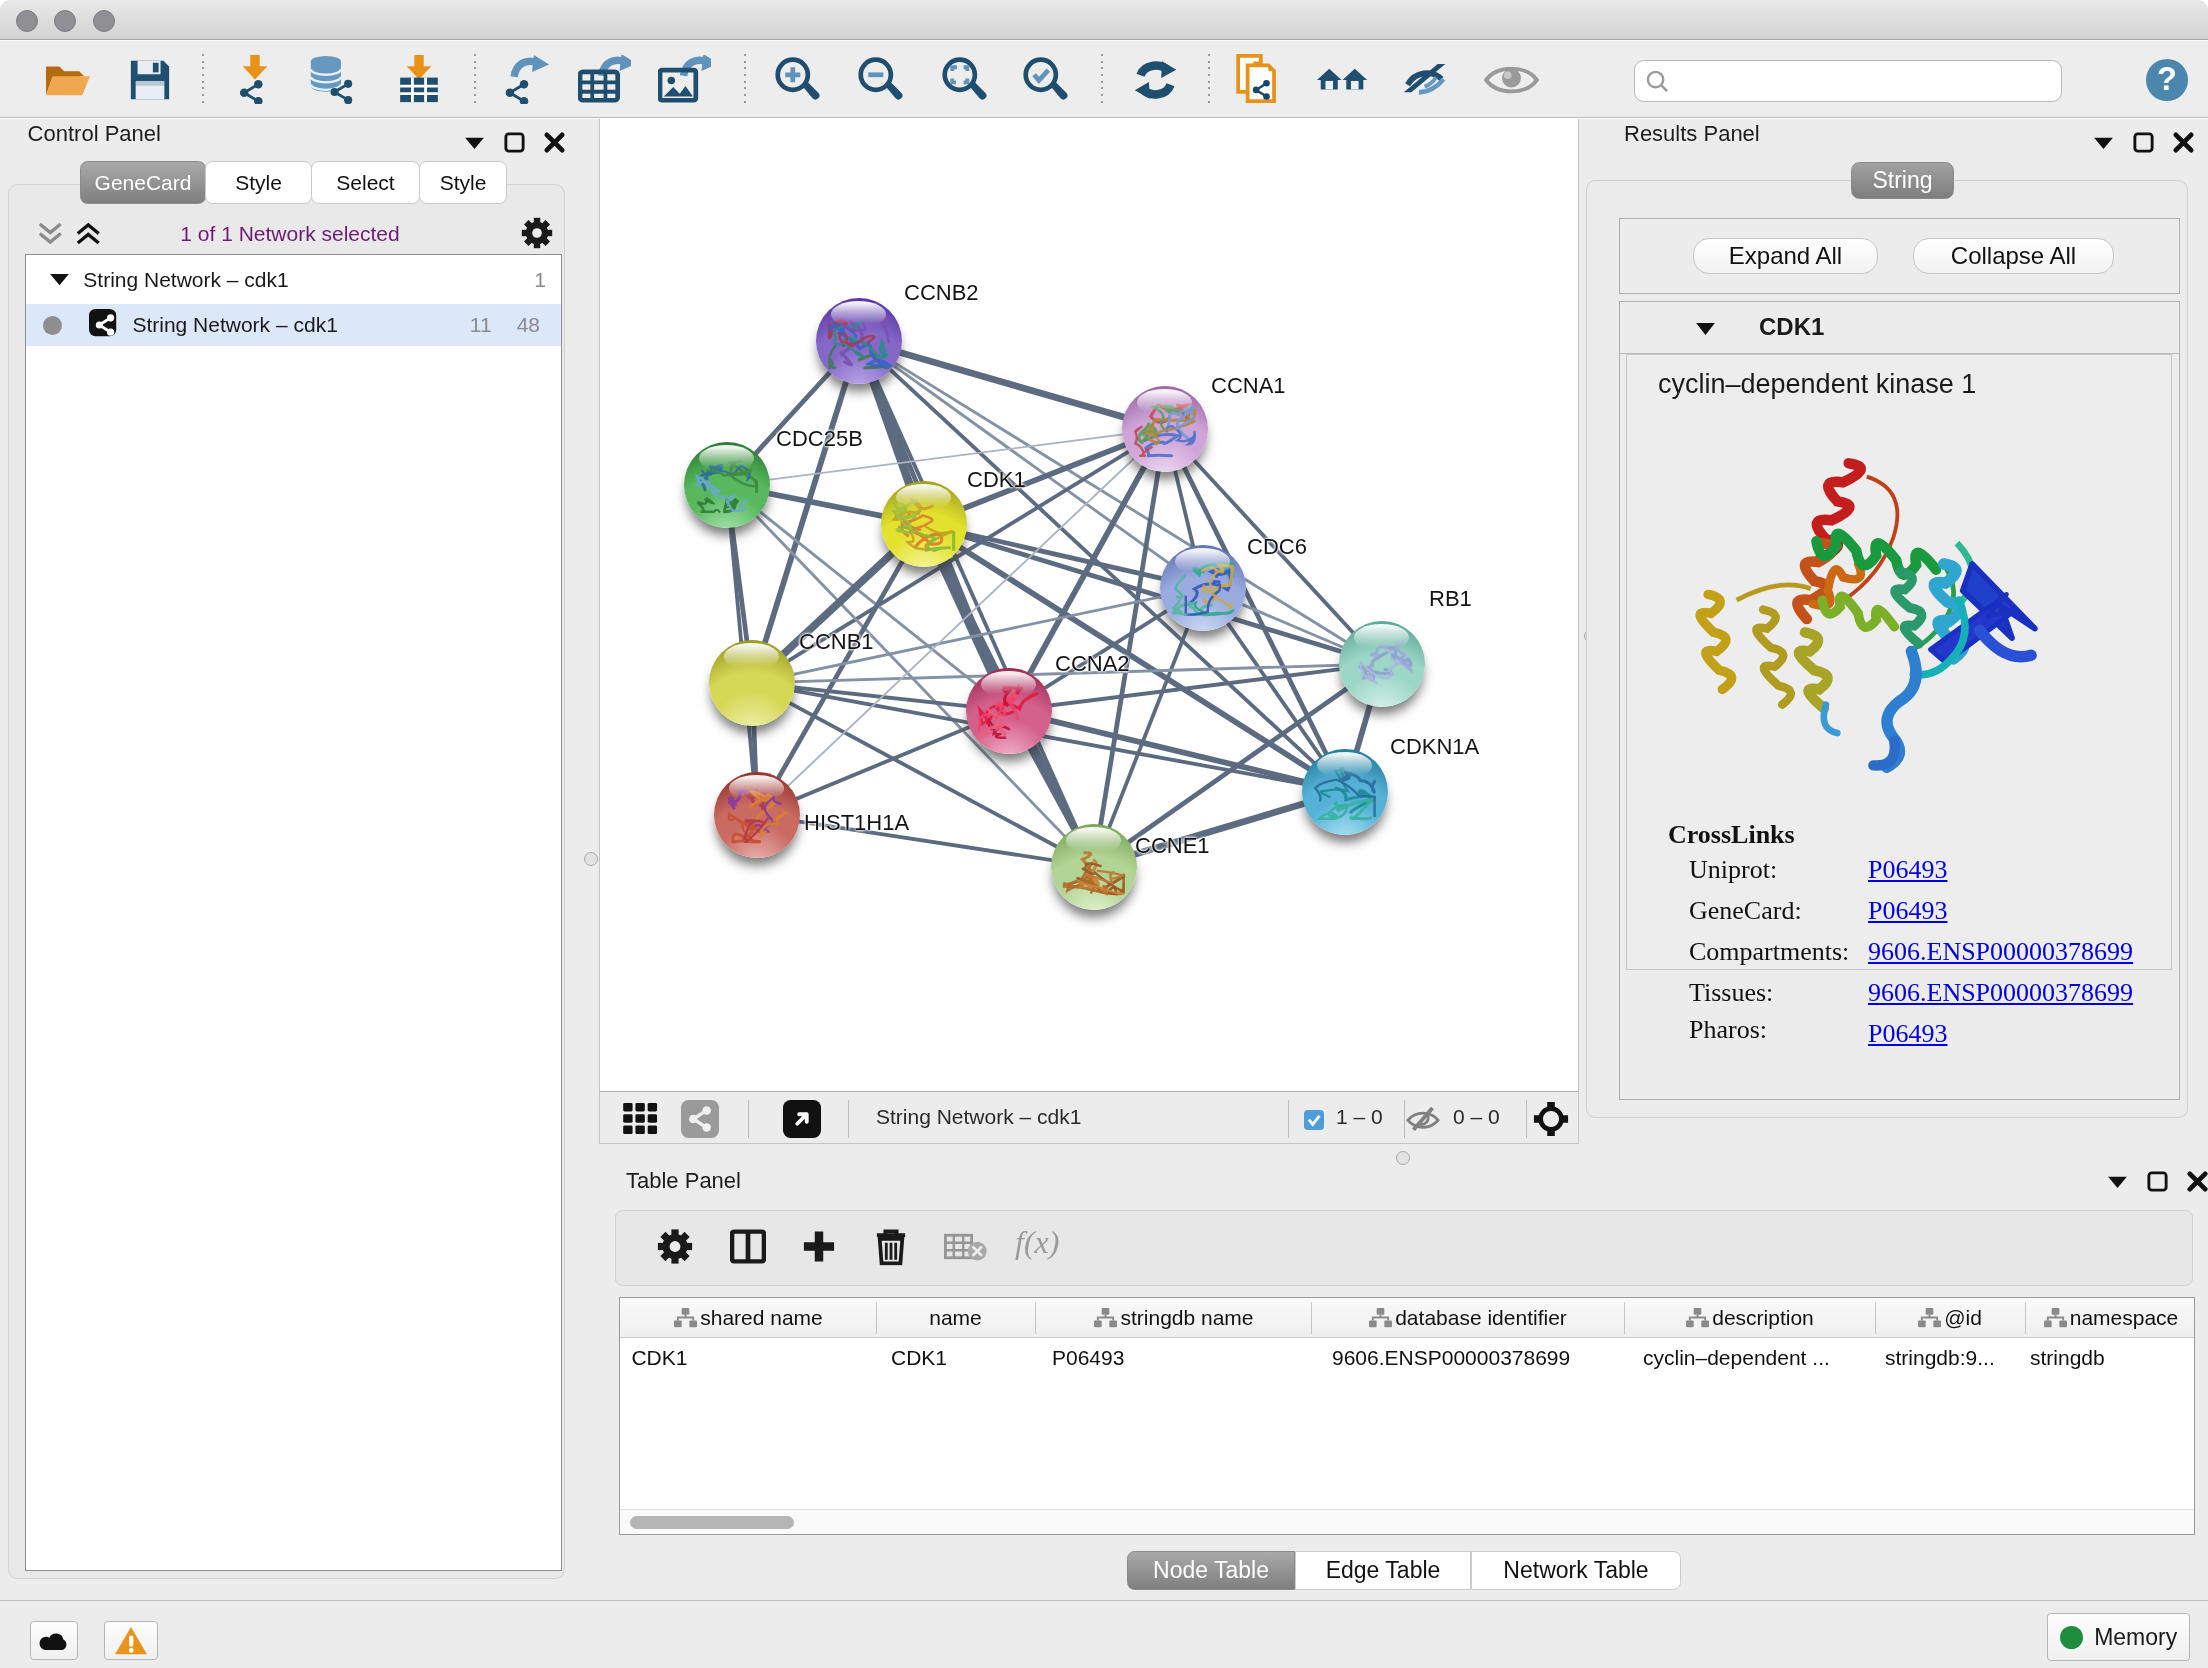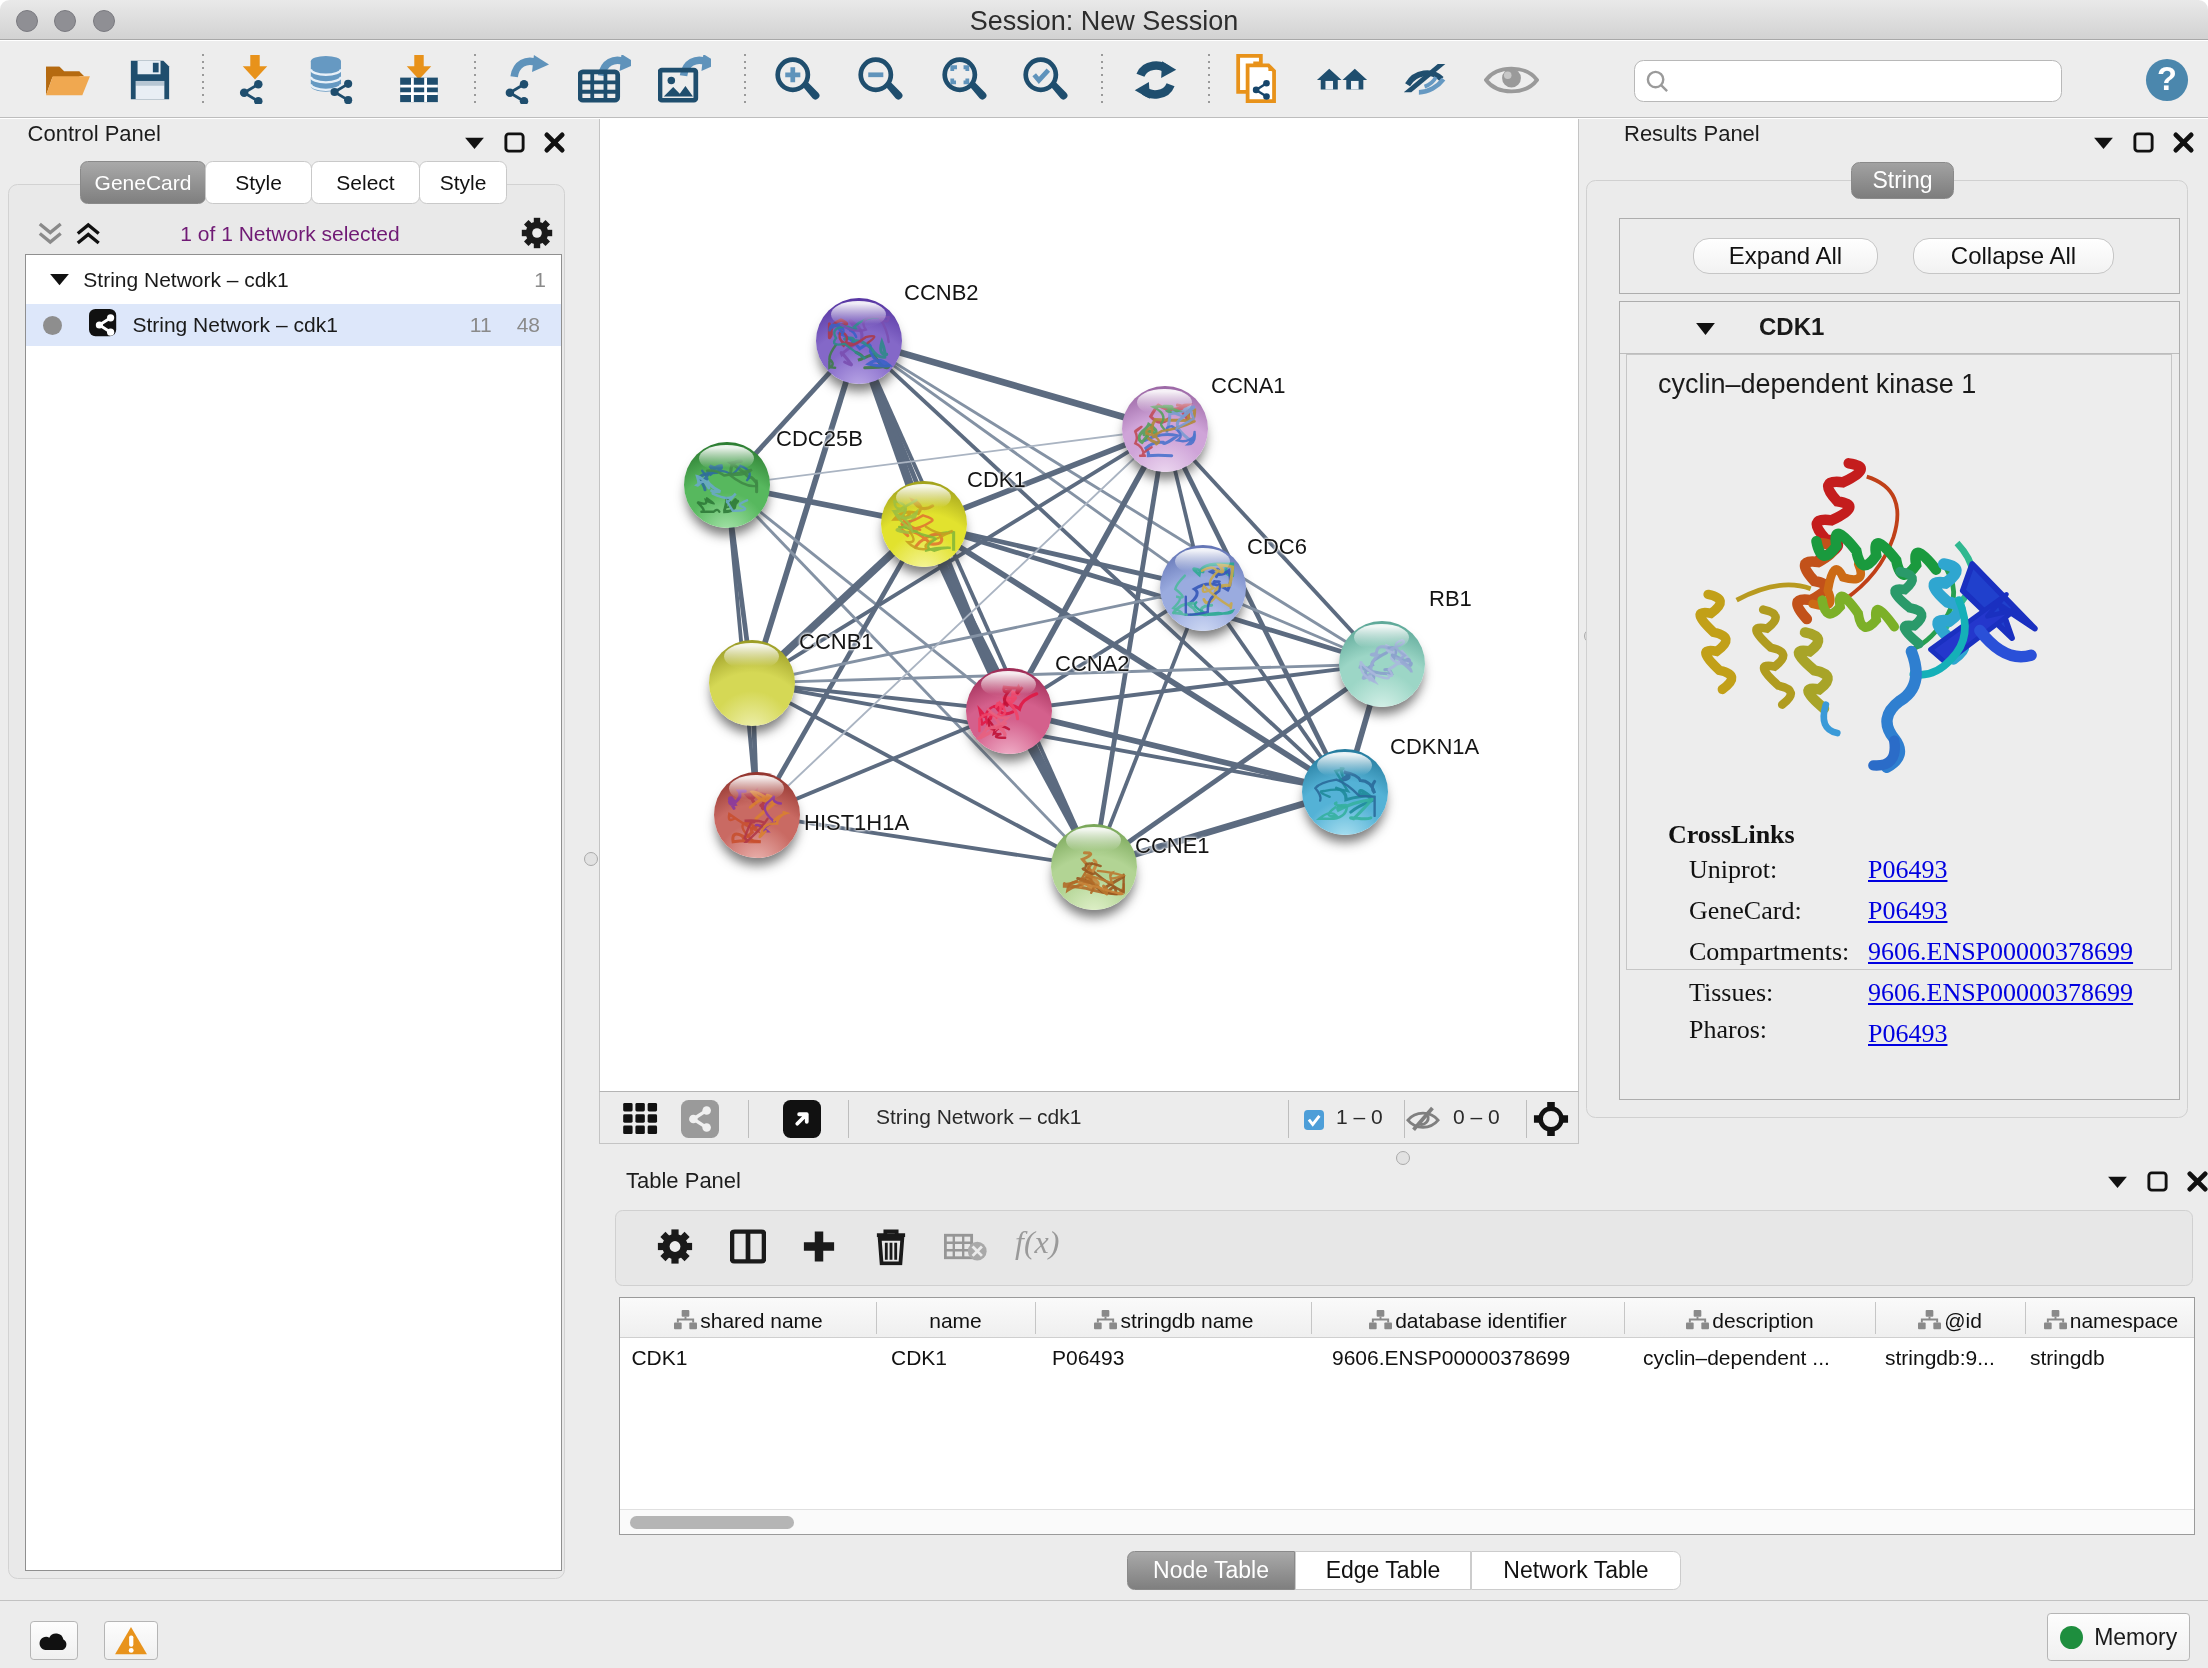--- a/index.html
+++ b/index.html
@@ -53,38 +53,37 @@
 #rp-inner{left:1626px;top:354px;width:546px;height:616px;background:#ededed;border:1px solid #c6c6c6}
 #crosslinks{position:absolute;font-family:"Liberation Serif",serif;font-size:26px;color:#111}
 .cl-row{position:absolute;font-family:"Liberation Serif",serif;font-size:26px;color:#111}
 .cl-row a{color:#0000e0;text-decoration:underline}
 
 #tp-title{left:626px;top:1168px;font-size:22px;color:#1c1c1c}
 #tp-toolbar{left:615px;top:1210px;width:1578px;height:76px;background:#e7e7e7;border:1px solid #d0d0d0;border-radius:7.6px}
 #tp-table{left:619px;top:1297px;width:1576px;height:238px;background:#fff;border:1px solid #9a9a9a}
 #tp-header{position:absolute;left:0;top:0;width:100%;height:40px;background:linear-gradient(#fafafa,#efefef);
  border-bottom:1px solid #cfcfcf;font-size:21px;color:#111}
-.th{position:absolute;top:11px;height:40px;display:flex;align-items:flex-start;justify-content:center;gap:2px}
+.th{position:absolute;top:0;height:40px;display:flex;align-items:center;justify-content:center;gap:2px}
 .thsep{position:absolute;top:3.8px;height:32px;border-left:1px solid #c6c6c6}
 #tp-row{position:absolute;left:0;top:40px;width:100%;height:39px;font-size:21px;color:#111}
 .td{position:absolute;top:7.6px;white-space:nowrap}
 #tp-scroll{position:absolute;left:0;bottom:0;width:100%;height:25px;background:#fafafa;border-top:1px solid #e0e0e0}
 #tp-thumb{position:absolute;left:9.5px;top:5.7px;width:164px;height:13.3px;border-radius:6.7px;background:#b5b5b5}
 .seg{position:absolute;height:39px;display:flex;align-items:center;justify-content:center;font-size:23px;background:#fff;border:1px solid #cccccc;color:#111}
 .seg.sel{background:linear-gradient(#a9a9a9,#7f7f7f);color:#fff;border-color:#8a8a8a}
 
 #statusbar{left:0;top:1600px;width:2208px;height:68px;background:#ececec;border-top:1px solid #c2c2c2}
 .sbtn{position:absolute;background:linear-gradient(#fdfdfd,#f0f0f0);border:1px solid #b5b5b5;border-radius:3.8px;
  display:flex;align-items:center;justify-content:center}
 </style></head><body>
 <div class="abs" id="titlebar">
 <div class="tl" style="left:16px"></div>
 <div class="tl" style="left:54px"></div>
 <div class="tl" style="left:93px"></div>
-<div id="title">Session: New Session</div>
   </div>
 <div class="abs" id="toolbar">
 <div class="ti" style="left:37px;width:61px">
       <svg width="48" height="42" viewBox="0 0 50 44" style="">
         <path d="M2 8 h14 l5 5 h16 v6 H2 z" fill="#b56a10"></path>
 <path d="M2 8 v30 l7-20 h33 l-5-5 H21 l-5-5 z" fill="#b56a10"></path>
 <path d="M9 18 h39 l-8 20 H2 z" fill="#f0a850"></path>
       </svg>
     </div>
 <div class="ti" style="left:119px;width:61px">

